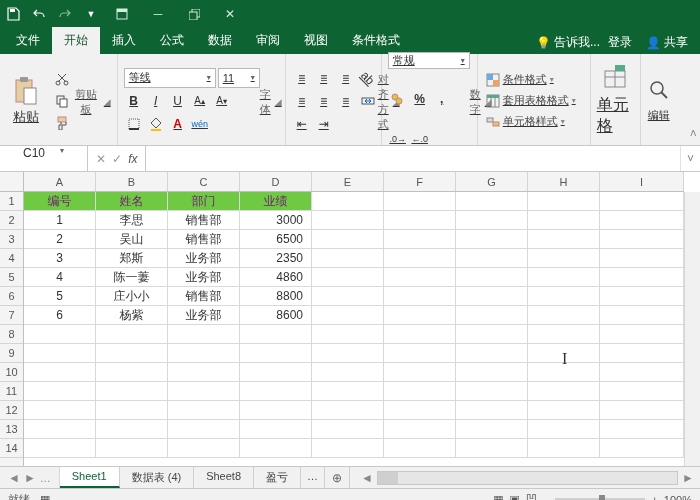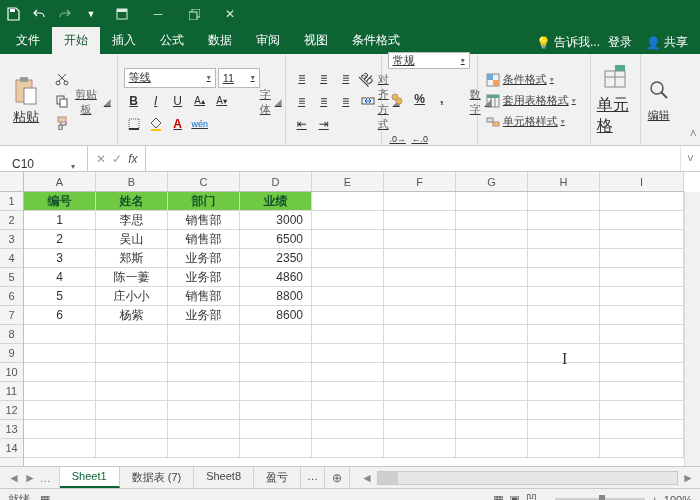--- a/index.html
+++ b/index.html
@@ -29,38 +29,38 @@
 .bigbtn { display:flex; flex-direction:column; align-items:center; justify-content:center; gap:2px; width:40px;}
 .iconbtn { width: 20px; height: 20px; display: flex; align-items: center; justify-content: center; border: 1px solid transparent; }
 .row { display: flex; gap: 2px; align-items: center; }
 .combo { height: 20px; border: 1px solid #b8b8b8; background: #fff; display: flex; align-items: center; padding: 0 4px; font-size: 11px; }
 .combo .dd { margin-left: auto; color: #666; font-size: 8px; }
 .style-item { display:flex; align-items:center; gap:3px; font-size:11px; color:#444; padding:1px 2px;}
 .dlg-launcher { font-size:9px; color:#888; }
 
 
 .fbar { height: 26px; border-bottom: 1px solid #c8c8c8; display: flex; align-items: stretch; }
-.namebox { width: 88px; border-right: 1px solid #c8c8c8; display:flex; align-items:flex-end; padding:0 12px; font-size:12px;}
+.namebox { width: 88px; border-right: 1px solid #c8c8c8; display:flex; align-items:flex-start; padding:0 23px; font-size:12px;}
 .namebox .dd { margin-left:auto; font-size:8px; color:#666;}
 .fx-btns { display:flex; align-items:center; gap:6px; padding:0 8px; border-right:1px solid #c8c8c8;}
 .fx-btns span { color:#999; }
 .fx-input { flex:1; padding:0 6px; display:flex; align-items:center;}
 .fbar-expand { width:20px; display:flex; align-items:center; justify-content:center; color:#888; border-left:1px solid #e2e2e2;}
 
 
 .grid-wrap { position: relative; height: 294px; overflow: hidden; display:flex; }
 .gutter-corner { width:24px; height:20px; border-right:1px solid #bfbfbf; border-bottom:1px solid #bfbfbf; background:#f4f4f4; position:absolute; top:0; left:0;}
 .colheads { position:absolute; top:0; left:24px; right:16px; height:20px; display:flex; background:#f4f4f4; border-bottom:1px solid #bfbfbf;}
 .colhead { border-right:1px solid #d4d4d4; text-align:center; font-size:11px; color:#555; line-height:20px; width:72px;}
 .rowheads { position:absolute; top:20px; left:0; width:24px; bottom:0; background:#f4f4f4; border-right:1px solid #bfbfbf;}
 .rowhead { height:19px; border-bottom:1px solid #d4d4d4; text-align:center; font-size:11px; color:#555; line-height:19px;}
 .cells { position:absolute; top:20px; left:24px; right:16px; bottom:0;}
 .crow { display:flex; height:19px;}
 .cell { width:72px; border-right:1px solid #d9d9d9; border-bottom:1px solid #d9d9d9; font-size:12px; padding:0 4px; line-height:18px; text-align:center; overflow:hidden;}
-.cell.header { background:#70c943; color:#14532d;font-weight:bold; }
+.cell.header { background:#70c943; color:#701a75; }
 .cell.right { text-align:right; padding-right:8px;}
 .vscroll { position:absolute; top:20px; right:0; width:16px; bottom:0; background:#f1f1f1; border-left:1px solid #d8d8d8;}
 
 
 .sheetbar { height: 22px; border-top:1px solid #c8c8c8; display:flex; align-items:stretch; background:#f1f1f1;}
 .navarrows { display:flex; align-items:center; gap:4px; padding:0 8px; border-right:1px solid #d8d8d8; color:#888;}
 .sheet-tab { padding:3px 12px; border-right:1px solid #d0d0d0; font-size:11px; color:#444; background:#f1f1f1;}
 .sheet-tab.active { background:#fff; border-bottom:2px solid #0e6333; color:#0e6333;}
 .addsheet { width:24px; display:flex; align-items:center; justify-content:center; color:#666;}
 .hscroll { flex:1; display:flex; align-items:center; padding:0 6px; gap:4px;}
@@ -551,21 +551,21 @@
   <i class="cursor-i">I</i>
 </div>
 
 <div class="sheetbar">
   <div class="navarrows">
     <span>◄</span>
     <span>►</span>
     <span style="font-size:11px;">…</span>
   </div>
   <div class="sheet-tab active">Sheet1</div>
-  <div class="sheet-tab">数据表 (7)</div>
+  <div class="sheet-tab">数据表 (4)</div>
   <div class="sheet-tab">Sheet8</div>
   <div class="sheet-tab">盈亏</div>
   <div class="sheet-tab" style="padding:3px 6px;">…</div>
   <div class="addsheet">⊕</div>
   <div style="width:6px;border-left:1px solid #d0d0d0;"></div>
   <div class="hscroll">
     <span style="color:#888;">◄</span>
     <div class="hs-track">
         <div class="hs-thumb"></div>
       </div>

